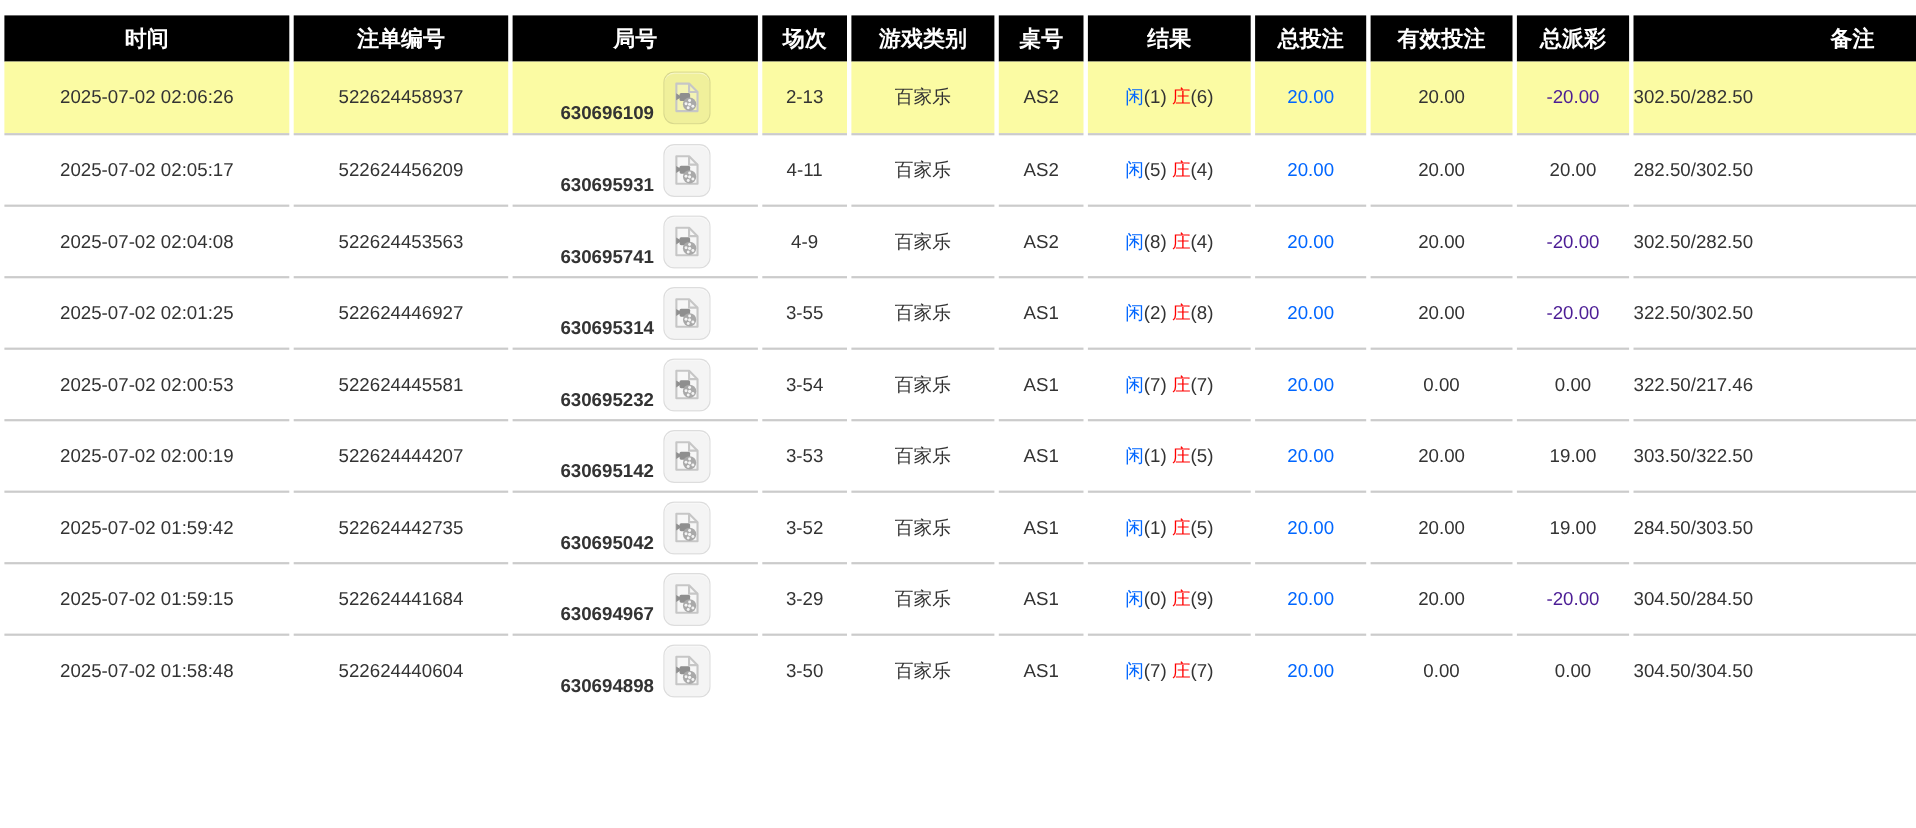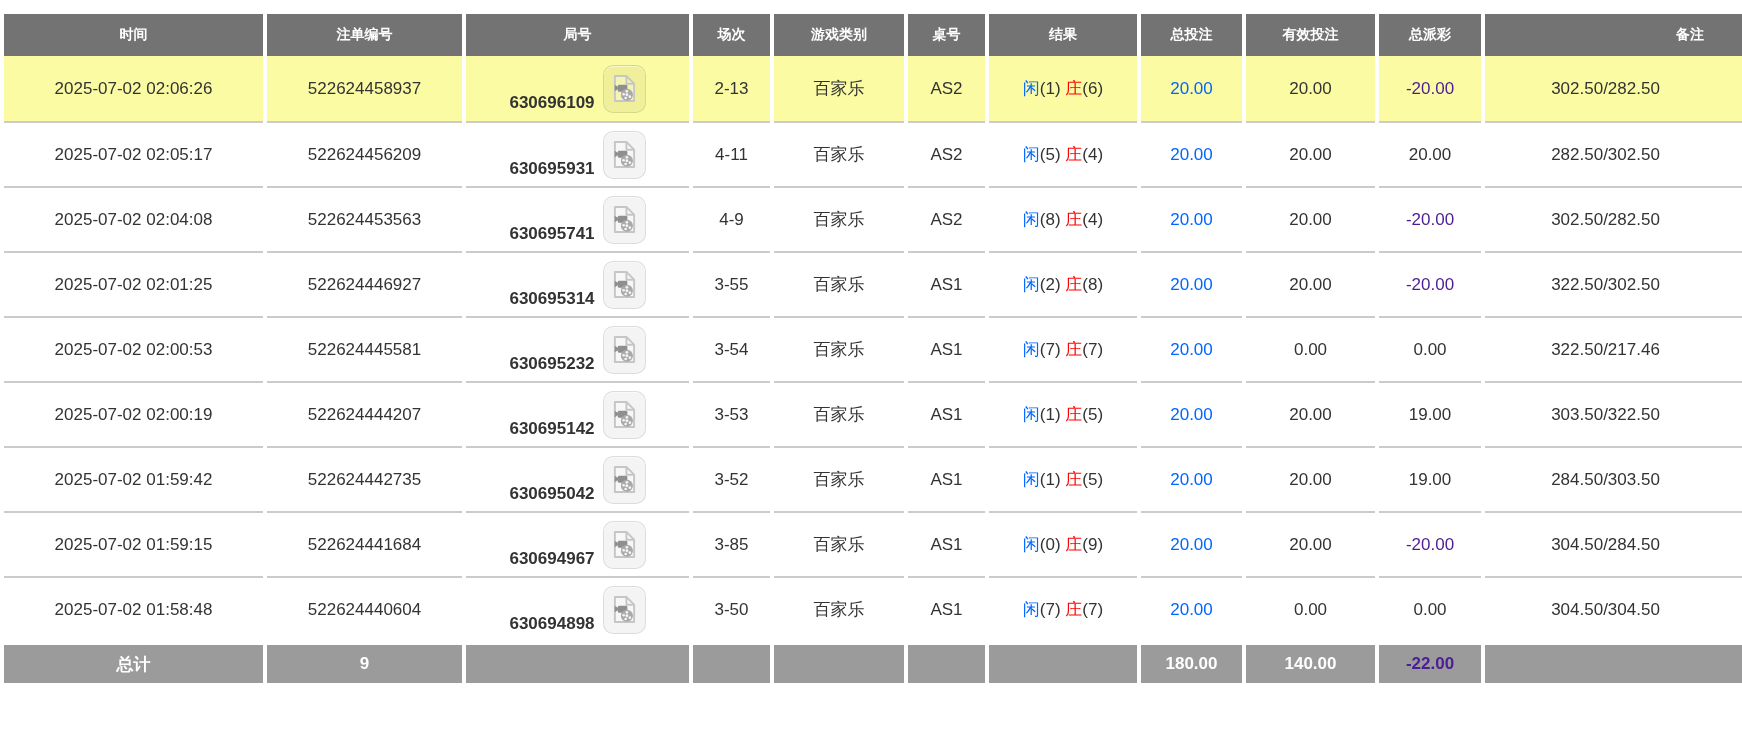--- a/index.html
+++ b/index.html
@@ -9,43 +9,43 @@
   table.records {
     width:1742px;
     table-layout:fixed;
     border-collapse:separate;
     border-spacing:4px 0;
     margin-top:14px;
     background:#fff;
   }
 
   thead th {
-    background:#737373;
+    background:#000000;
     color:#ffffff;
-    font-size:14px;
+    font-size:20px;
     font-weight:bold;
     height:42px;
     text-align:center;
     vertical-align:middle;
   }
   thead th.col-remark { text-align:right; padding-right:38px; }
 
   tbody td {
     background:#ffffff;
     color:#333333;
     font-size:17px;
     height:65px;
     text-align:center;
     vertical-align:middle;
     overflow:hidden;
     white-space:nowrap;
   }
   tbody tr + tr td { border-top:2px solid #cbcbcb; }
   tbody tr.highlight td { background:#fbfba3; }
-  tbody td.col-remark { text-align:center; padding-right:16px; }
+  tbody td.col-remark { text-align:left; padding-right:16px; }
 
   tfoot td {
     background:#9b9b9b;
     color:#ffffff;
     font-size:17px;
     font-weight:bold;
     height:42px;
     text-align:center;
     vertical-align:middle;
     border-top:2px solid #ffffff;
@@ -324,21 +324,21 @@
                 <rect x="6" y="11" width="10" height="7.5" rx="1.5" fill="#8f8f8f"></rect>
                 <circle cx="15.5" cy="21.5" r="6.3" fill="#a9a9a9"></circle>
                 <circle cx="15.5" cy="21.5" r="1.5" fill="#f4f4f4"></circle>
                 <circle cx="15.5" cy="17.9" r="1.4" fill="#f4f4f4"></circle>
                 <circle cx="12.1" cy="21.0" r="1.4" fill="#f4f4f4"></circle>
                 <circle cx="14.2" cy="24.9" r="1.4" fin="#f4f4f4" fill="#f4f4f4"></circle>
                 <circle cx="18.6" cy="23.5" r="1.4" fill="#f4f4f4"></circle>
               </svg>
             </button>
           </span></td>
-        <td class="col-session">3-85</td>
+        <td class="col-session">3-29</td>
         <td class="col-game-type">百家乐</td>
         <td class="col-table-no">AS1</td>
         <td class="col-result"><span class="blue">闲</span><span class="dark">(0)</span> <span class="red">庄</span><span class="dark">(9)</span></td>
         <td class="col-total-bet"><span class="blue total-bet-link">20.00</span></td>
         <td class="col-valid-bet">20.00</td>
         <td class="col-payout neg">-20.00</td>
         <td class="col-remark">304.50/284.50</td>
       </tr>
       <tr>
         <td class="col-time">2025-07-02 01:58:48</td>
@@ -364,27 +364,14 @@
         <td class="col-game-type">百家乐</td>
         <td class="col-table-no">AS1</td>
         <td class="col-result"><span class="blue">闲</span><span class="dark">(7)</span> <span class="red">庄</span><span class="dark">(7)</span></td>
         <td class="col-total-bet"><span class="blue total-bet-link">20.00</span></td>
         <td class="col-valid-bet">0.00</td>
         <td class="col-payout">0.00</td>
         <td class="col-remark">304.50/304.50</td>
       </tr>
     </tbody>
   <tfoot>
-      <tr class="total-row">
-        <td class="col-time">总计</td>
-        <td class="col-bet-no">9</td>
-        <td class="col-round-no"></td>
-        <td class="col-session"></td>
-        <td class="col-game-type"></td>
-        <td class="col-table-no"></td>
-        <td class="col-result"></td>
-        <td class="col-total-bet">180.00</td>
-        <td class="col-valid-bet">140.00</td>
-        <td class="col-payout neg">-22.00</td>
-        <td class="col-remark"></td>
-      </tr>
     </tfoot>
 </table>
 
 </body></html>

